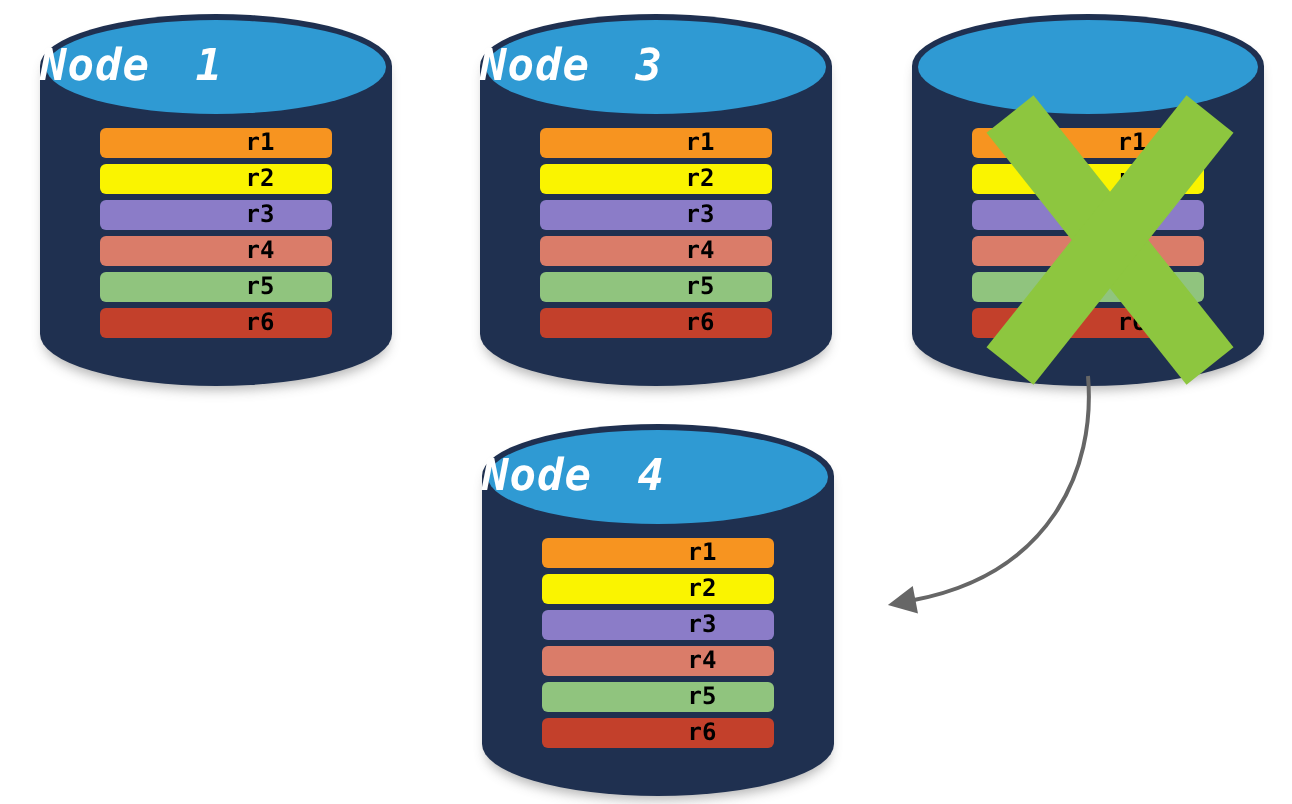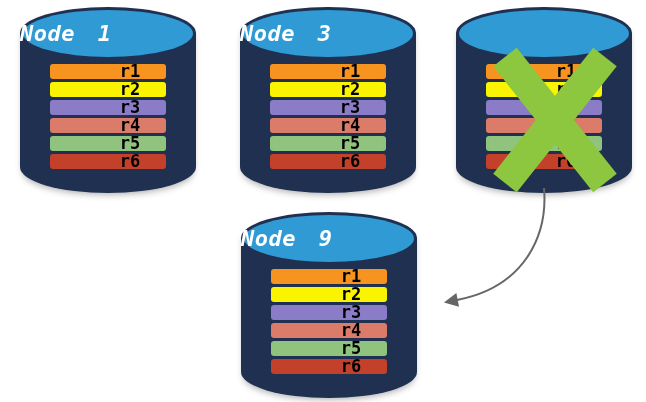--- a/index.html
+++ b/index.html
@@ -34,21 +34,21 @@
   }
   
   .rows {
     position: absolute; left: 30px; right: 30px; top: 57px;
     display: flex; flex-direction: column; gap: 3px;
     z-index: 2;
   }
   .db-row {
     height: 15px; border-radius: 3px;
     display: flex; align-items: center; justify-content: center;
-    font-size: 17px; font-weight: bold; color: #000;
+    font-size: 12px; font-weight: bold; color: #000;
     line-height: 15px;
     padding-left: 44px;
   }
 
   
   #node1 { left: 20px;  top: 7px; }
   #node2 { left: 240px; top: 7px; }
   #node3 { left: 456px; top: 7px; }
   #node4 { left: 241px; top: 212px; }
 
@@ -114,21 +114,21 @@
     </div>
     <svg class="cross-svg" viewBox="0 0 132 134">
       <line x1="16" y1="4" x2="116" y2="130" stroke-width="30" stroke="#8DC63F"></line>
       <line x1="116" y1="4" x2="16" y2="130" stroke-width="30" stroke="#8DC63F"></line>
     </svg>
   </div>
 
   <div class="cylinder" id="node4">
     <div class="cyl-body" style="background-color: rgb(31, 48, 80);"></div>
     <div class="cyl-top" style="background-color: rgb(47, 154, 211);"></div>
-    <div class="cyl-title">Node 9</div>
+    <div class="cyl-title">Node 4</div>
     <div class="rows">
       <div class="db-row" style="background-color: rgb(247, 148, 32);">r1</div>
       <div class="db-row" style="background-color: rgb(250, 244, 0);">r2</div>
       <div class="db-row" style="background-color: rgb(139, 124, 200);">r3</div>
       <div class="db-row" style="background-color: rgb(218, 124, 105);">r4</div>
       <div class="db-row" style="background-color: rgb(144, 196, 126);">r5</div>
       <div class="db-row" style="background-color: rgb(195, 64, 43);">r6</div>
     </div>
   </div>
 

